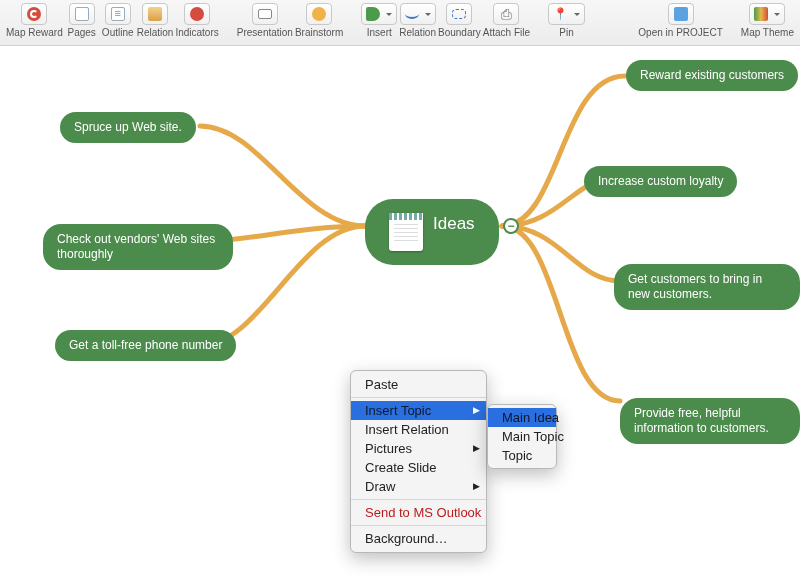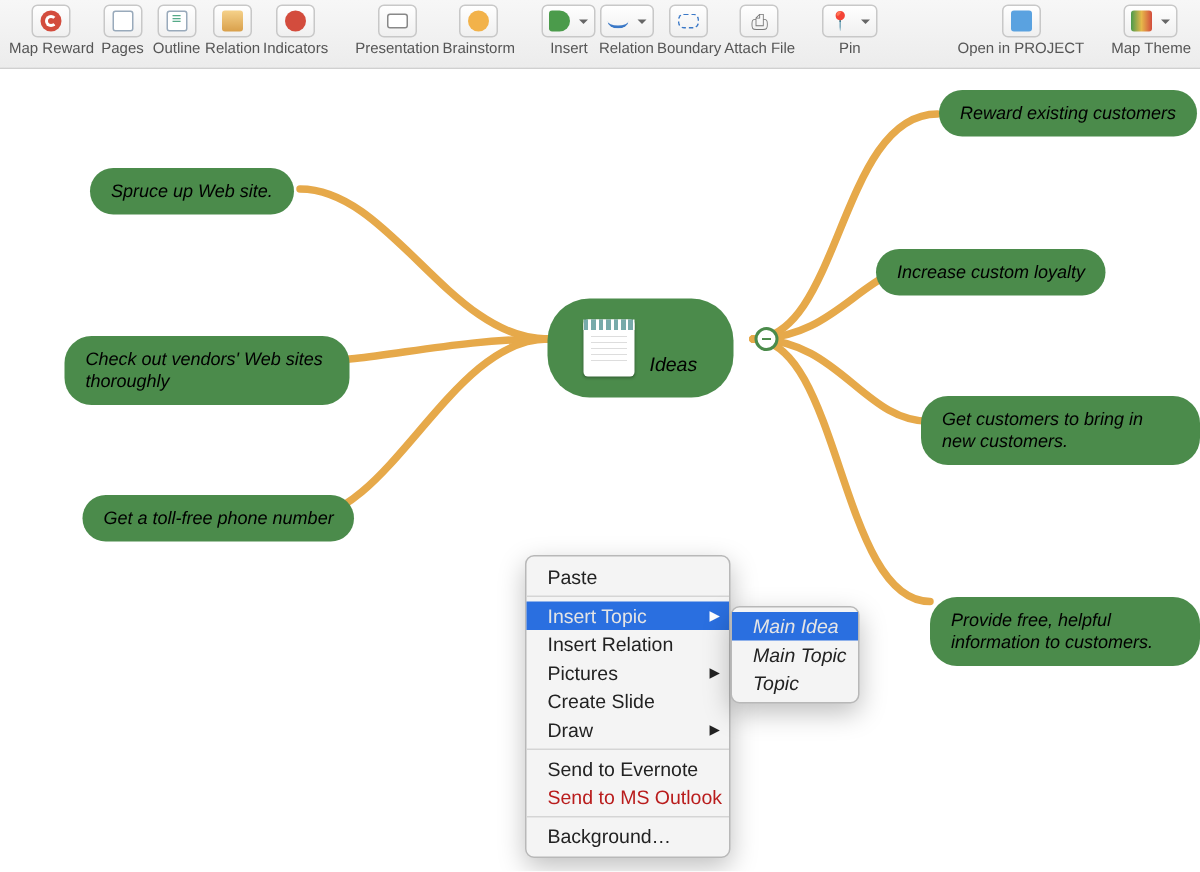--- a/index.html
+++ b/index.html
@@ -66,30 +66,29 @@
   .ic-proj  { background:#5aa2e0;}
   .ic-theme { background:linear-gradient(90deg,#4b9b4b,#e6b84a,#d34c3d);}
 
   
   .canvas { position:absolute; inset:46px 0 0 0; overflow:hidden; }
   svg.branches { position:absolute; inset:0; width:100%; height:100%; }
 
   .node {
     position:absolute;
     background:#4b8b4b;
-    color:#000000;
+    color:#ffffff;
     border-radius:18px;
     padding:8px 14px;
     font-size:12px;
     line-height:1.25;
-    display:flex; align-items:flex-end;
+    display:flex; align-items:flex-start;
     max-width:190px;
-    font-style:italic;
-  }
-  .node.center { border-radius:28px; padding:14px 24px; font-size:13px; }
+  }
+  .node.center { border-radius:28px; padding:14px 24px; font-size:17px; }
   .notepad {
     width:34px; height:38px; margin-right:10px;
     background:#fff; border-radius:3px; position:relative;
     box-shadow:0 1px 2px rgba(0,0,0,.3);
   }
   .notepad::before{content:"";position:absolute;top:0;left:0;right:0;height:7px;
     background:repeating-linear-gradient(90deg,#7aa 0 3px,#fff 3px 5px);}
   .notepad::after{content:"";position:absolute;top:11px;left:5px;right:5px;height:18px;
     background:repeating-linear-gradient(#ddd 0 1px,transparent 1px 4px);}
   .collapse-dot{
@@ -109,21 +108,21 @@
     font-size:13px; color:#222;
     padding:4px 0;
   }
   .ctx hr{border:none;border-top:1px solid #d5d5d5;margin:3px 0;}
   .ctx-item{
     padding:2px 18px 2px 14px;
     position:relative;
     white-space:nowrap;
   }
   .ctx-item.disabled{color:#b91c1c;}
-  .ctx-item.hl{background:#2a6fe0;color:#e5e5e5;}
+  .ctx-item.hl{background:#2a6fe0;color:#0f172a;}
   .ctx-item.sub::after{
     content:"▶"; font-size:9px; position:absolute; right:6px; top:4px;
   }
   .ctx-item.hl.sub::after{color:#fff;}
   .ctx.submenu{padding:3px 0;}
 </style>
 </head>
 <body>
 
 <div class="toolbar">
@@ -287,25 +286,24 @@
 
   <div class="ctx" style="left:350px; top:324px; width:137px;">
     <div class="ctx-item">Paste</div>
     <hr>
     <div class="ctx-item hl sub">Insert Topic</div>
     <div class="ctx-item">Insert Relation</div>
     <div class="ctx-item sub">Pictures</div>
     <div class="ctx-item">Create Slide</div>
     <div class="ctx-item sub">Draw</div>
     <hr>
-    <div class="ctx-item">Send to Evernote</div>
     <div class="ctx-item disabled">Send to MS Outlook</div>
     <hr>
     <div class="ctx-item">Background…</div>
   </div>
 
-  <div class="ctx submenu" style="left:487px; top:358px; width:86px;font-style:italic;">
+  <div class="ctx submenu" style="left:487px; top:358px; width:70px;">
     <div class="ctx-item hl">Main Idea</div>
     <div class="ctx-item">Main Topic</div>
     <div class="ctx-item">Topic</div>
   </div>
 
 </div>
 
 </body></html>

